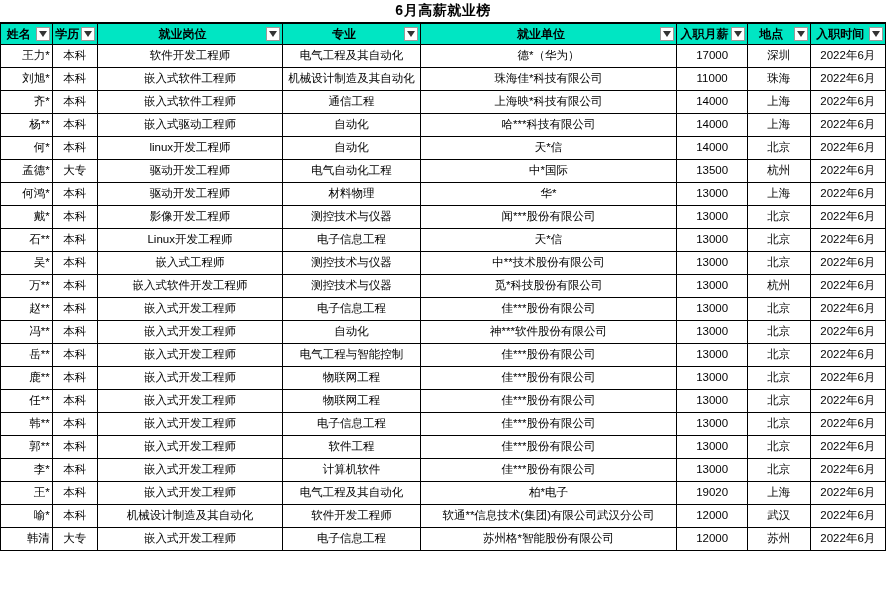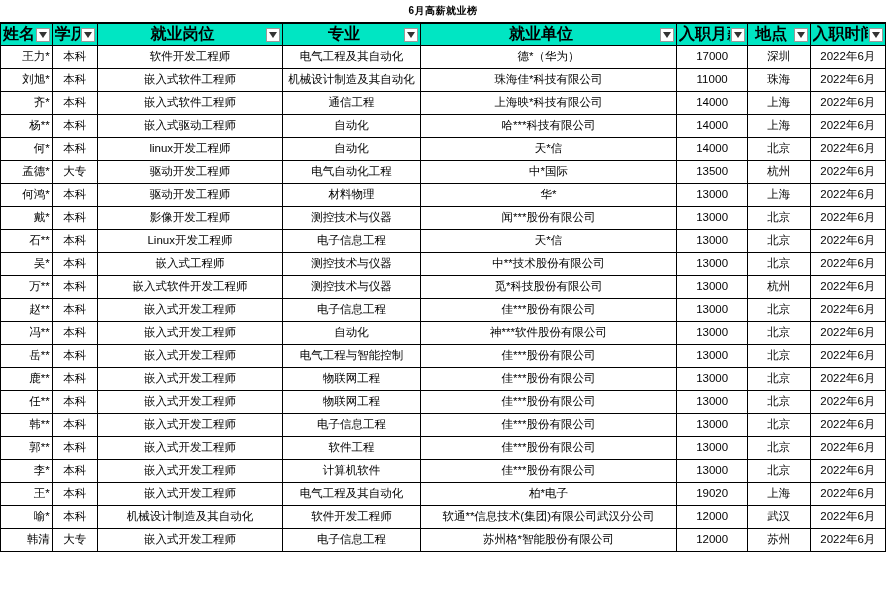--- a/index.html
+++ b/index.html
@@ -1,22 +1,22 @@
 <!DOCTYPE html>
 <html><head>
 <meta charset="utf-8">
 <style>
   html,body{margin:0;padding:0;background:#ffffff;}
   body{font-family:"Liberation Sans","DejaVu Sans",sans-serif;width:886px;height:601px;overflow:hidden;}
   #sheet{width:886px;}
   .title-row{height:22px;display:flex;align-items:center;justify-content:center;border-bottom:1px solid #000;}
-  .title-row .title{font-size:10px;font-weight:bold;color:#000;letter-spacing:0.5px;}
+  .title-row .title{font-size:14px;font-weight:bold;color:#000;letter-spacing:0.5px;}
   table{border-collapse:collapse;table-layout:fixed;width:886px;}
   th,td{border:1px solid #000;font-size:11.5px;color:#000;padding:0 2px;overflow:hidden;}
-  thead th{background:#00e6c3;height:20px;font-weight:bold;text-align:center;position:relative;font-size:16px;}
+  thead th{background:#00e6c3;height:20px;font-weight:bold;text-align:center;position:relative;font-size:12px;}
   .hdr-inner{display:flex;align-items:center;justify-content:space-between;width:100%;height:100%;}
   .hdr-text{flex:1;text-align:center;white-space:nowrap;overflow:hidden;}
   .filter{width:12px;height:12px;background:#ffffff;border:1px solid #9a9a9a;display:inline-flex;align-items:center;justify-content:center;flex:0 0 12px;margin-left:1px;}
   .filter svg{display:block;}
   tbody td{height:22px;text-align:center;vertical-align:middle;line-height:1.15;}
   td.name{text-align:right;padding-left:6px;}
   tbody tr td{background:#fff;}
   col.c0{width:48px}col.c1{width:42px}col.c2{width:172px}col.c3{width:128px}
   col.c4{width:238px}col.c5{width:66px}col.c6{width:58px}col.c7{width:70px}
 </style>

